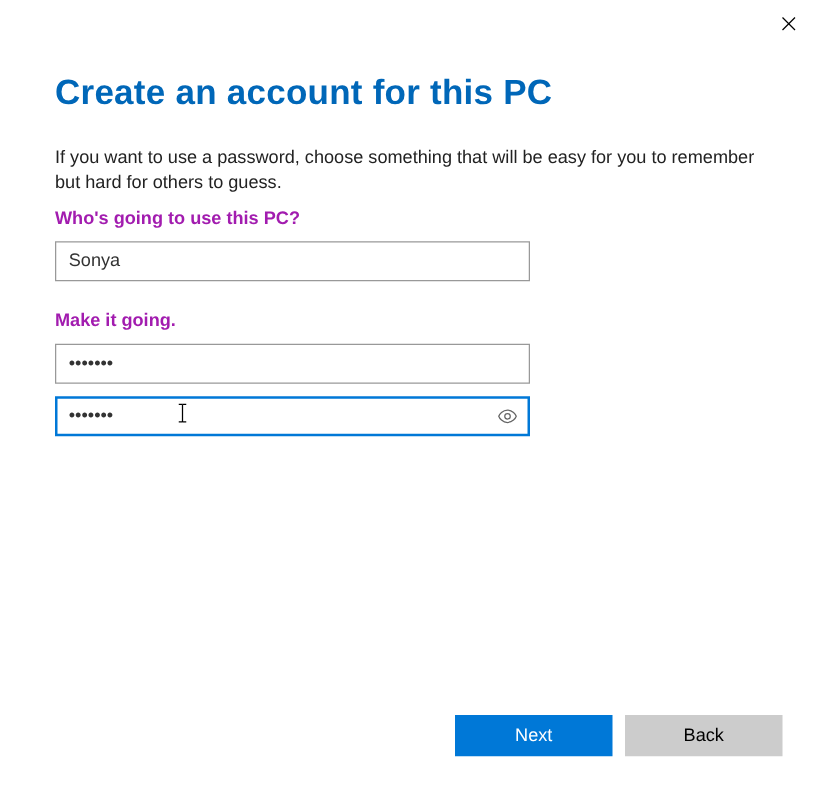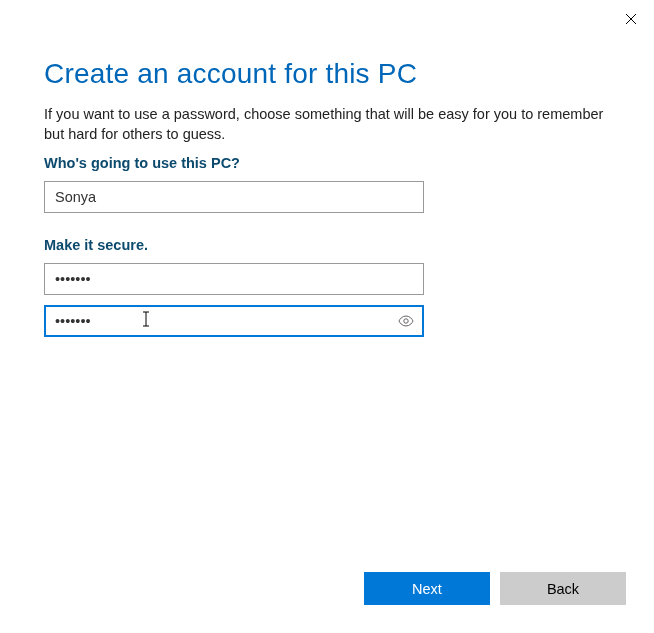--- a/index.html
+++ b/index.html
@@ -30,35 +30,35 @@
     }
     .close-btn svg {
       width: 12px;
       height: 12px;
     }
     .content {
       padding: 58px 44px 0 44px;
     }
     .heading {
       font-size: 28px;
-      font-weight: 400;
+      font-weight: 700;
       color: #0067b8;
-      margin-bottom: 14px;
+      margin-bottom: 26px;
       letter-spacing: 0.2px;
     }
     .description {
       font-size: 14.5px;
       color: #222;
       line-height: 1.4;
       margin-bottom: 10px;
       font-weight: 400;
     }
     .field-label {
       font-size: 14.5px;
-      color: #0c4a6e;
+      color: #a21caf;
       font-weight: 600;
       margin-bottom: 10px;
     }
     .field-group {
       margin-bottom: 24px;
     }
     .text-input {
       width: 380px;
       height: 32px;
       border: 1px solid #999;
@@ -146,21 +146,21 @@
   <p class="description">If you want to use a password, choose something that will be easy for you to remember but hard for others to guess.</p>
 
   <div class="field-group">
     <div class="field-label">Who's going to use this PC?</div>
     <div class="input-row">
       <input type="text" class="text-input" value="Sonya" style="">
     </div>
   </div>
 
   <div class="field-group">
-    <div class="field-label">Make it secure.</div>
+    <div class="field-label">Make it going.</div>
     <div class="input-row">
       <input type="text" class="text-input" value="•••••••" style="">
     </div>
     <div class="input-row">
       <input type="text" class="text-input focused" value="•••••••" style="">
       <span class="reveal-icon">
         <svg viewBox="0 0 16 16" width="16" height="16">
           <path d="M8 3 C4 3 1.5 6.5 1 8 C1.5 9.5 4 13 8 13 C12 13 14.5 9.5 15 8 C14.5 6.5 12 3 8 3 Z" fill="none" stroke="#666" stroke-width="1"></path>
           <circle cx="8" cy="8" r="2.2" fill="none" stroke="#666" stroke-width="1"></circle>
         </svg>

